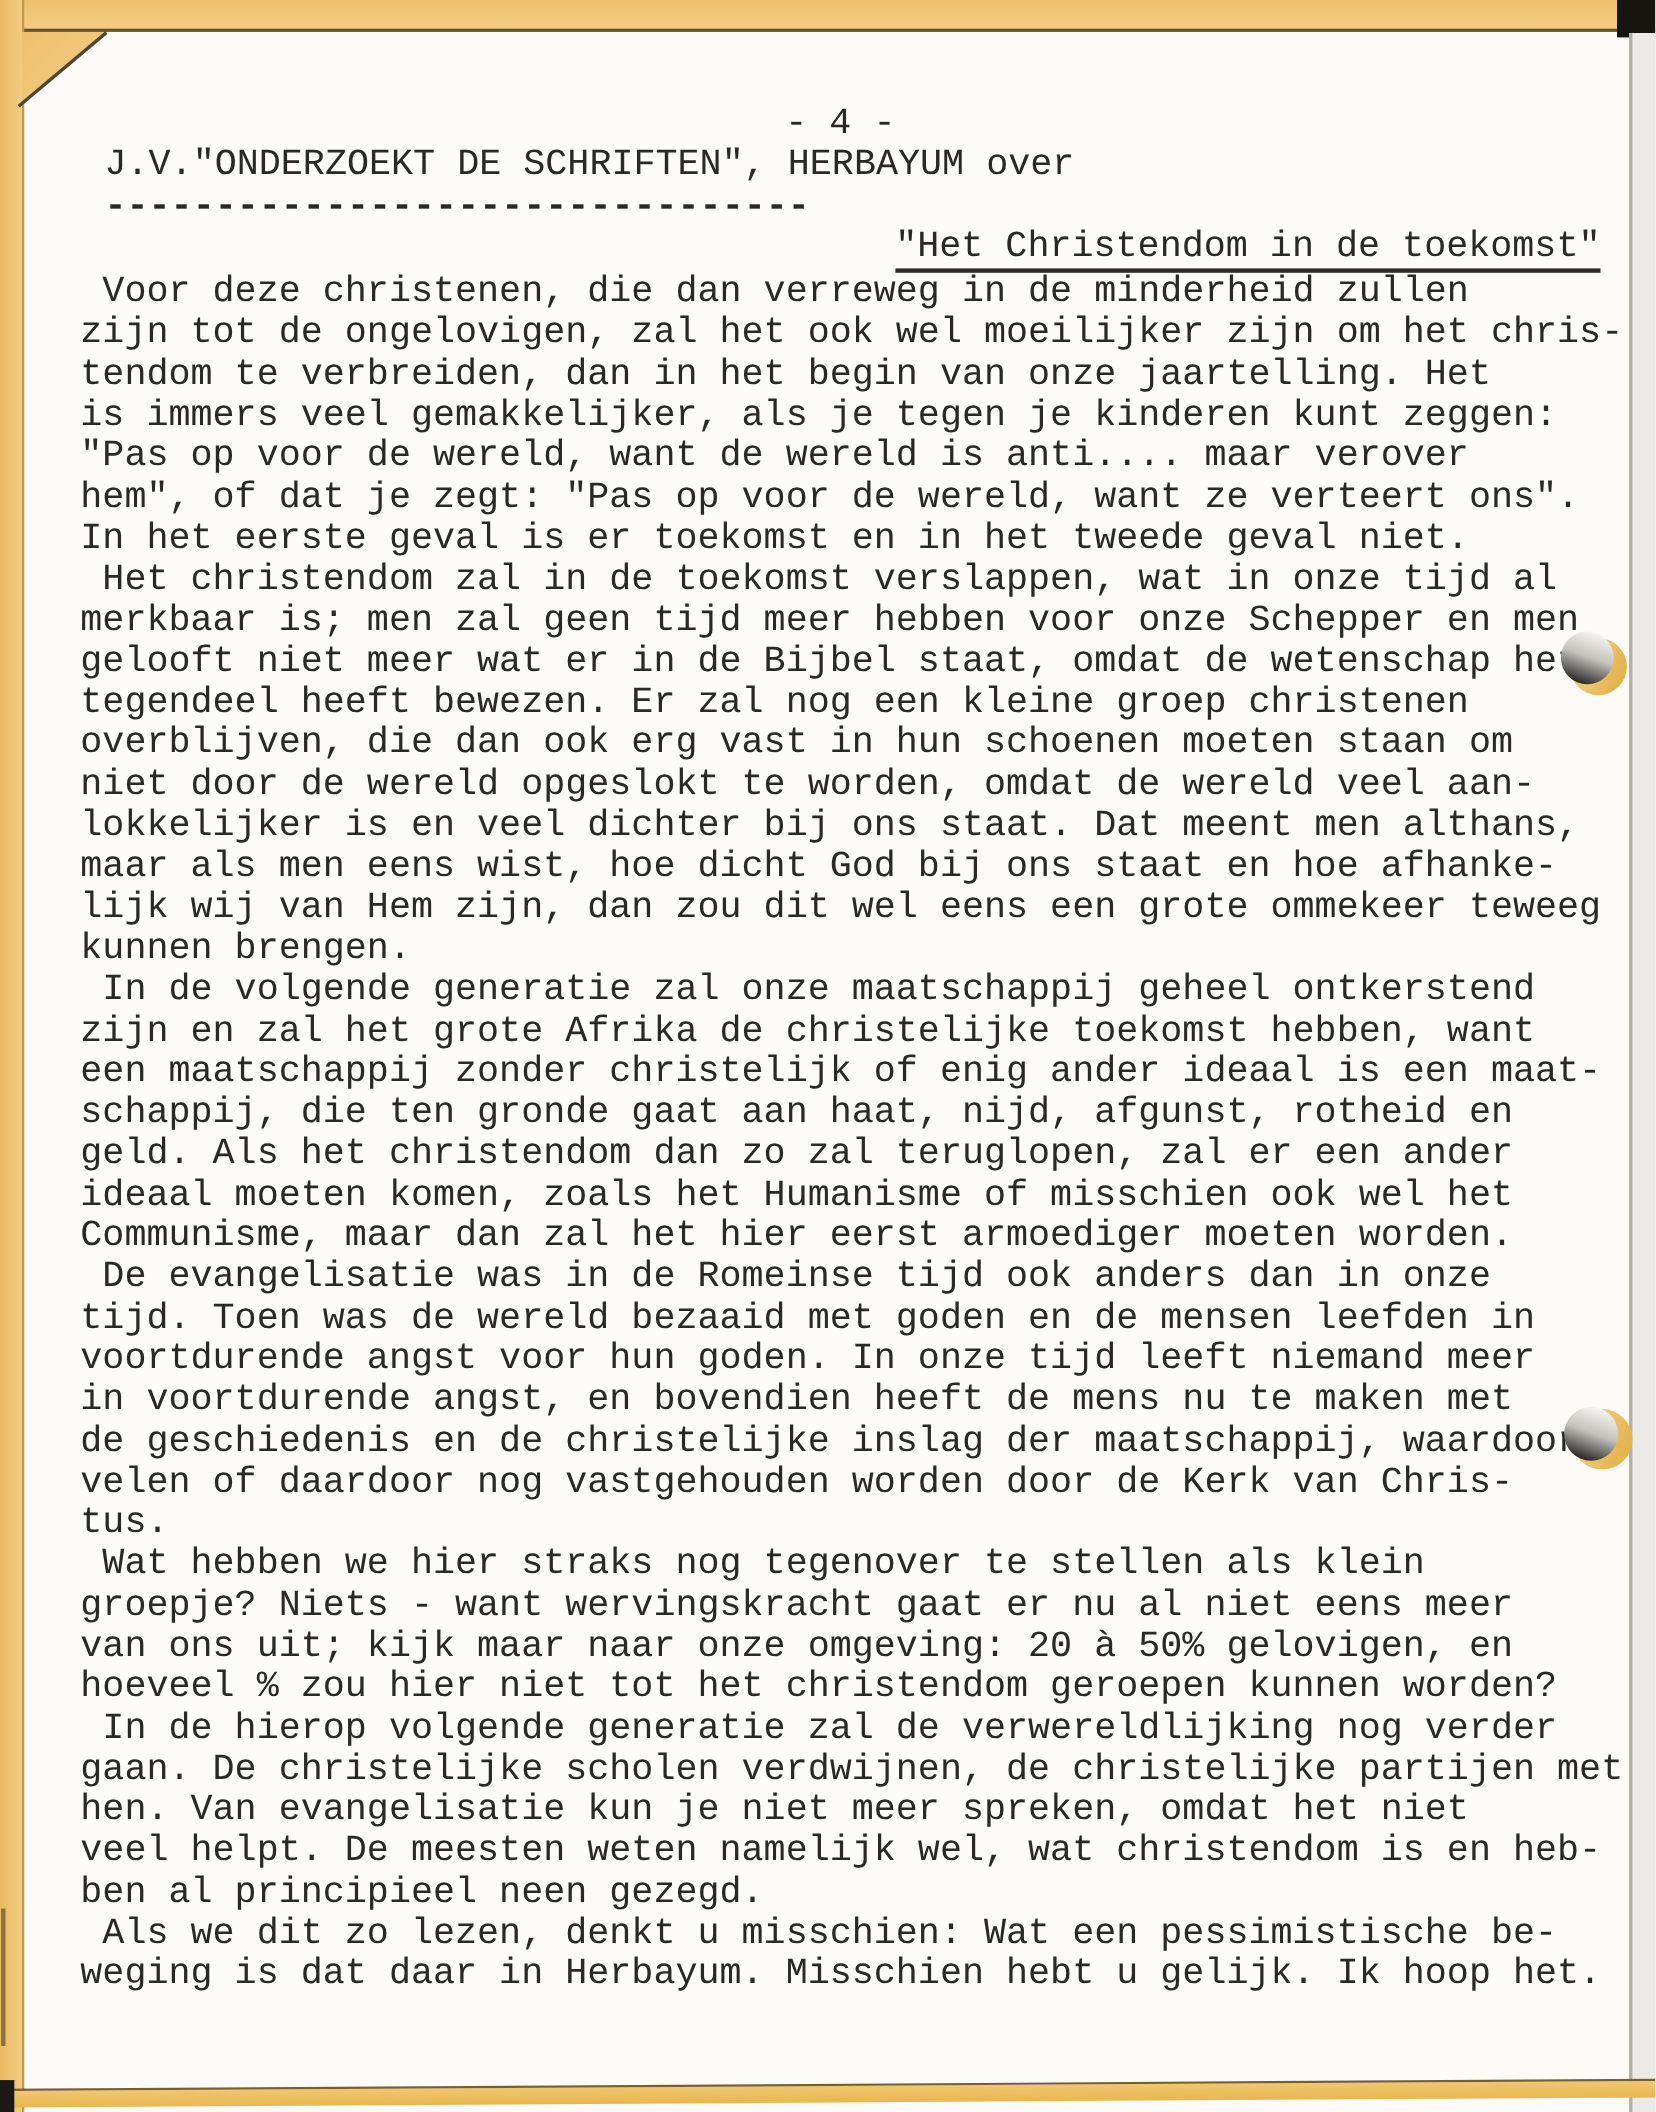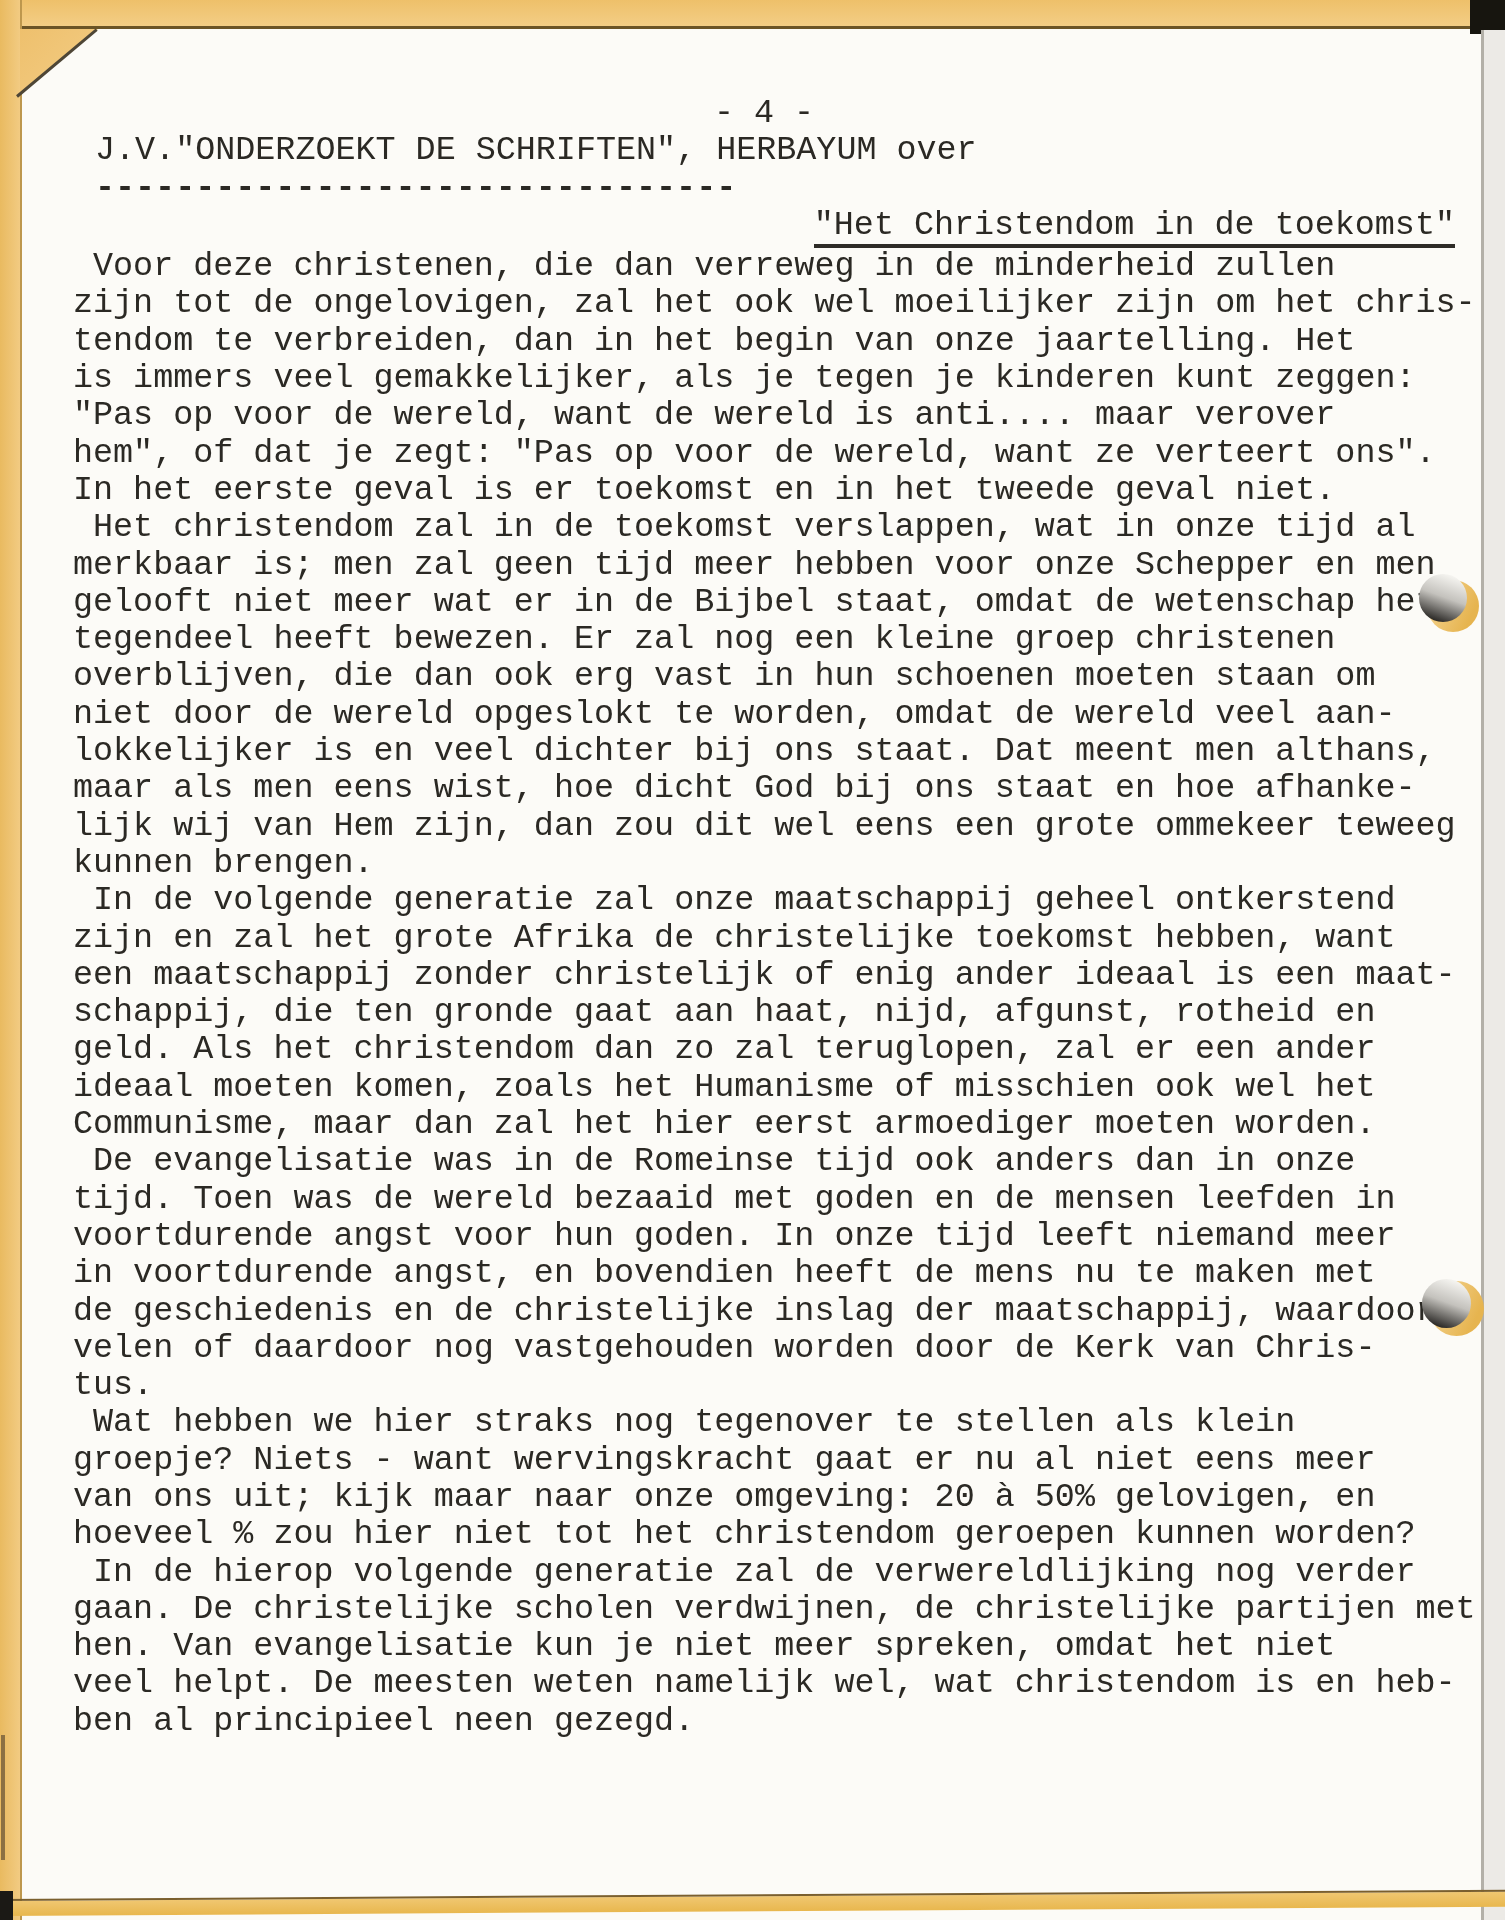--- a/index.html
+++ b/index.html
@@ -106,20 +106,22 @@
 tus.</div>
         <div class="para"> Wat hebben we hier straks nog tegenover te stellen als klein
 groepje? Niets - want wervingskracht gaat er nu al niet eens meer
 van ons uit; kijk maar naar onze omgeving: 20 à 50% gelovigen, en
 hoeveel % zou hier niet tot het christendom geroepen kunnen worden?</div>
         <div class="para"> In de hierop volgende generatie zal de verwereldlijking nog verder
 gaan. De christelijke scholen verdwijnen, de christelijke partijen met
 hen. Van evangelisatie kun je niet meer spreken, omdat het niet
 veel helpt. De meesten weten namelijk wel, wat christendom is en heb-
 ben al principieel neen gezegd.</div>
+        <div class="para"> Als we dit zo lezen, denkt u misschien: Wat een pessimistische be-
+weging is dat daar in Herbayum. Misschien hebt u gelijk. Ik hoop het.</div>
       </div>
   </div>
 
   <div class="hole hole-1">
     <div class="ring"></div>
     <div class="disc"></div>
   </div>
   <div class="hole hole-2">
     <div class="ring"></div>
     <div class="disc"></div>

